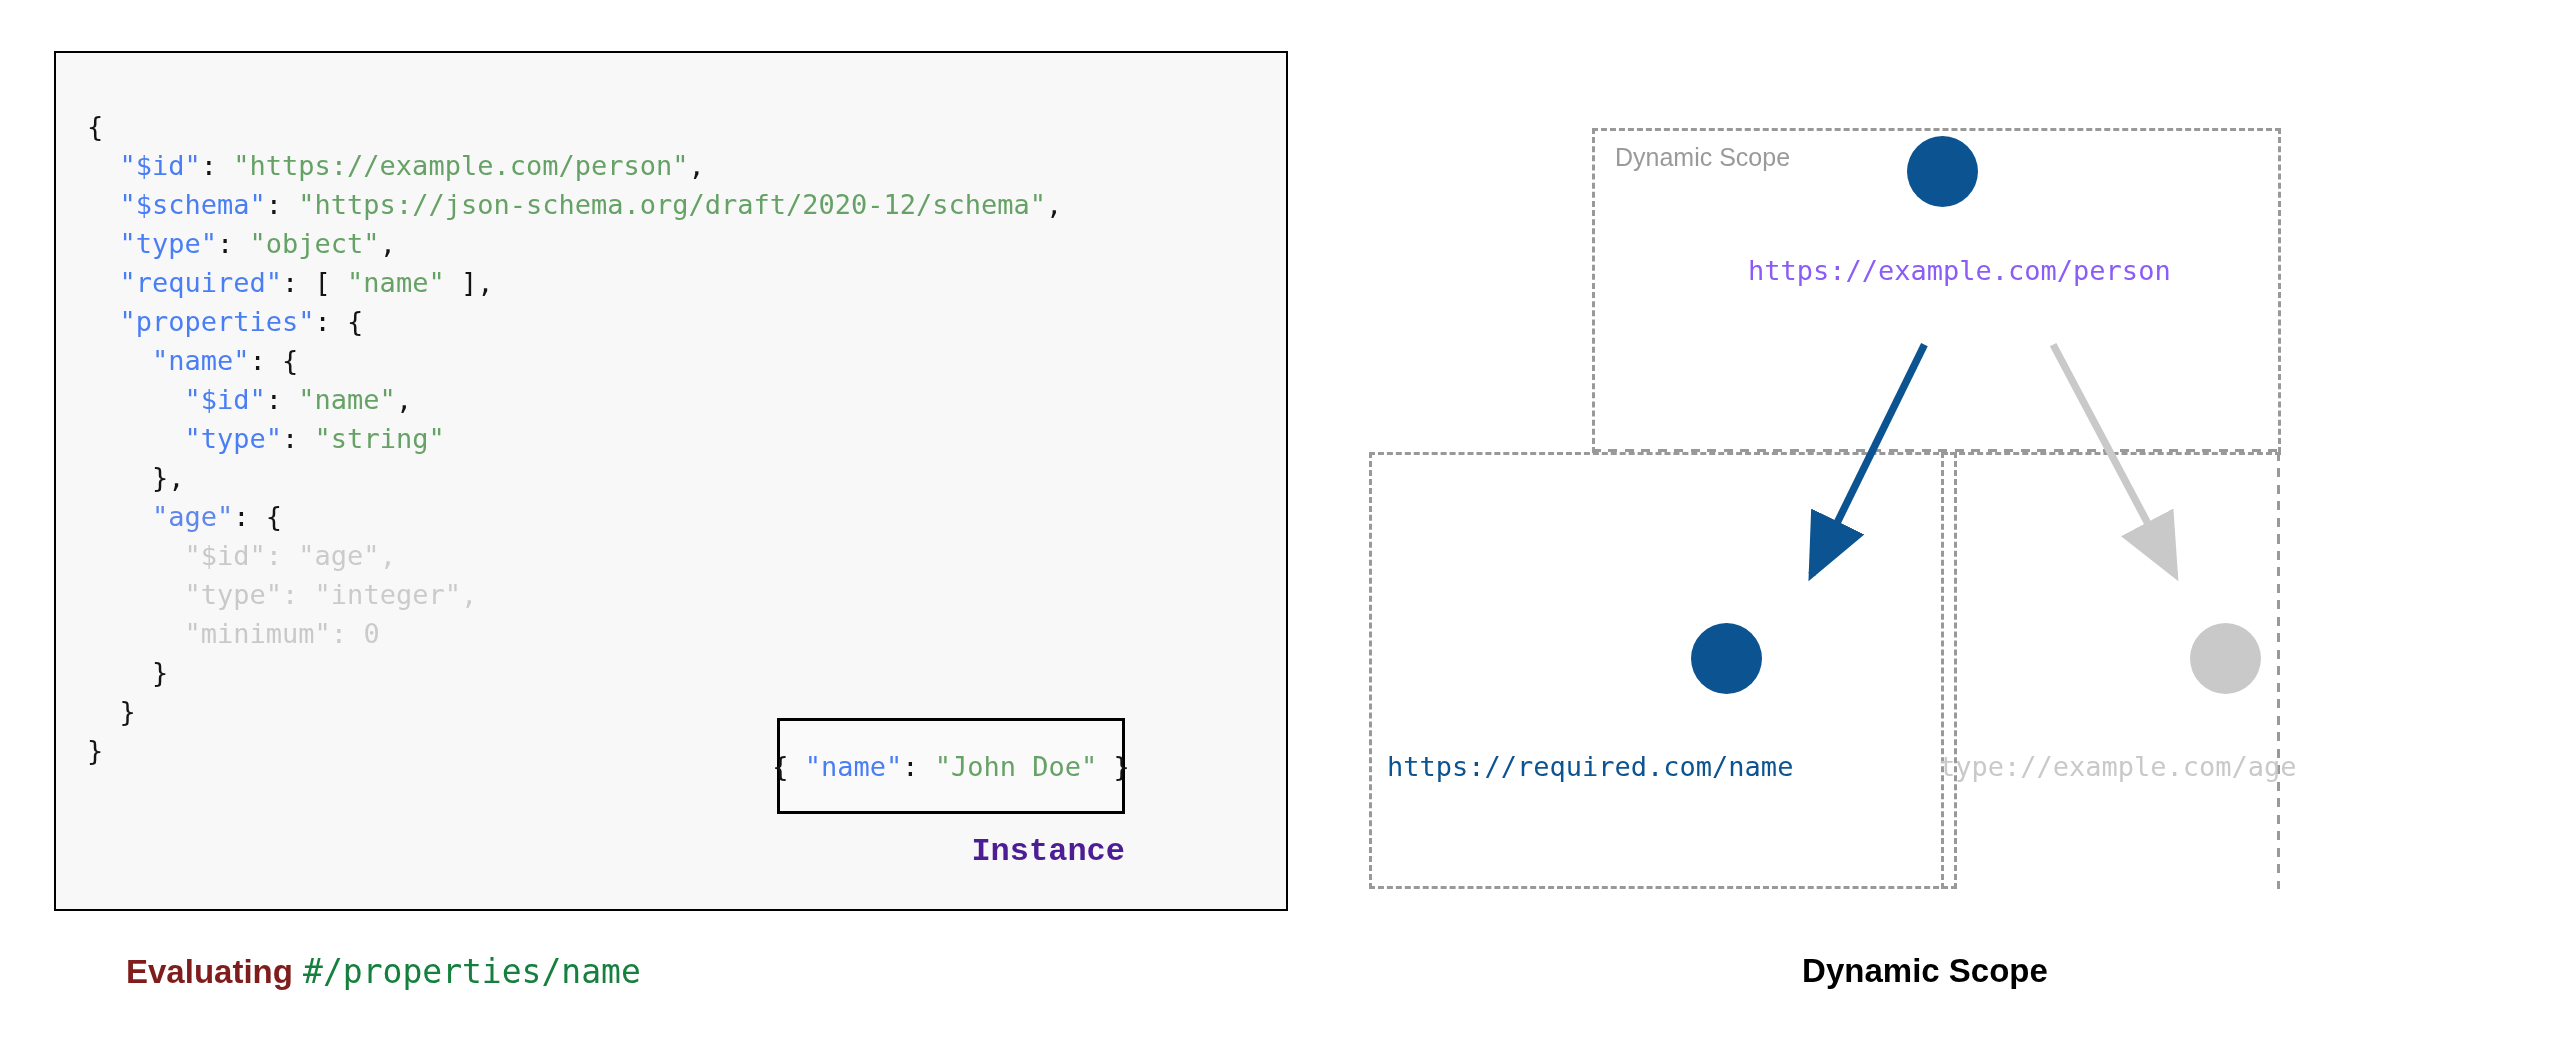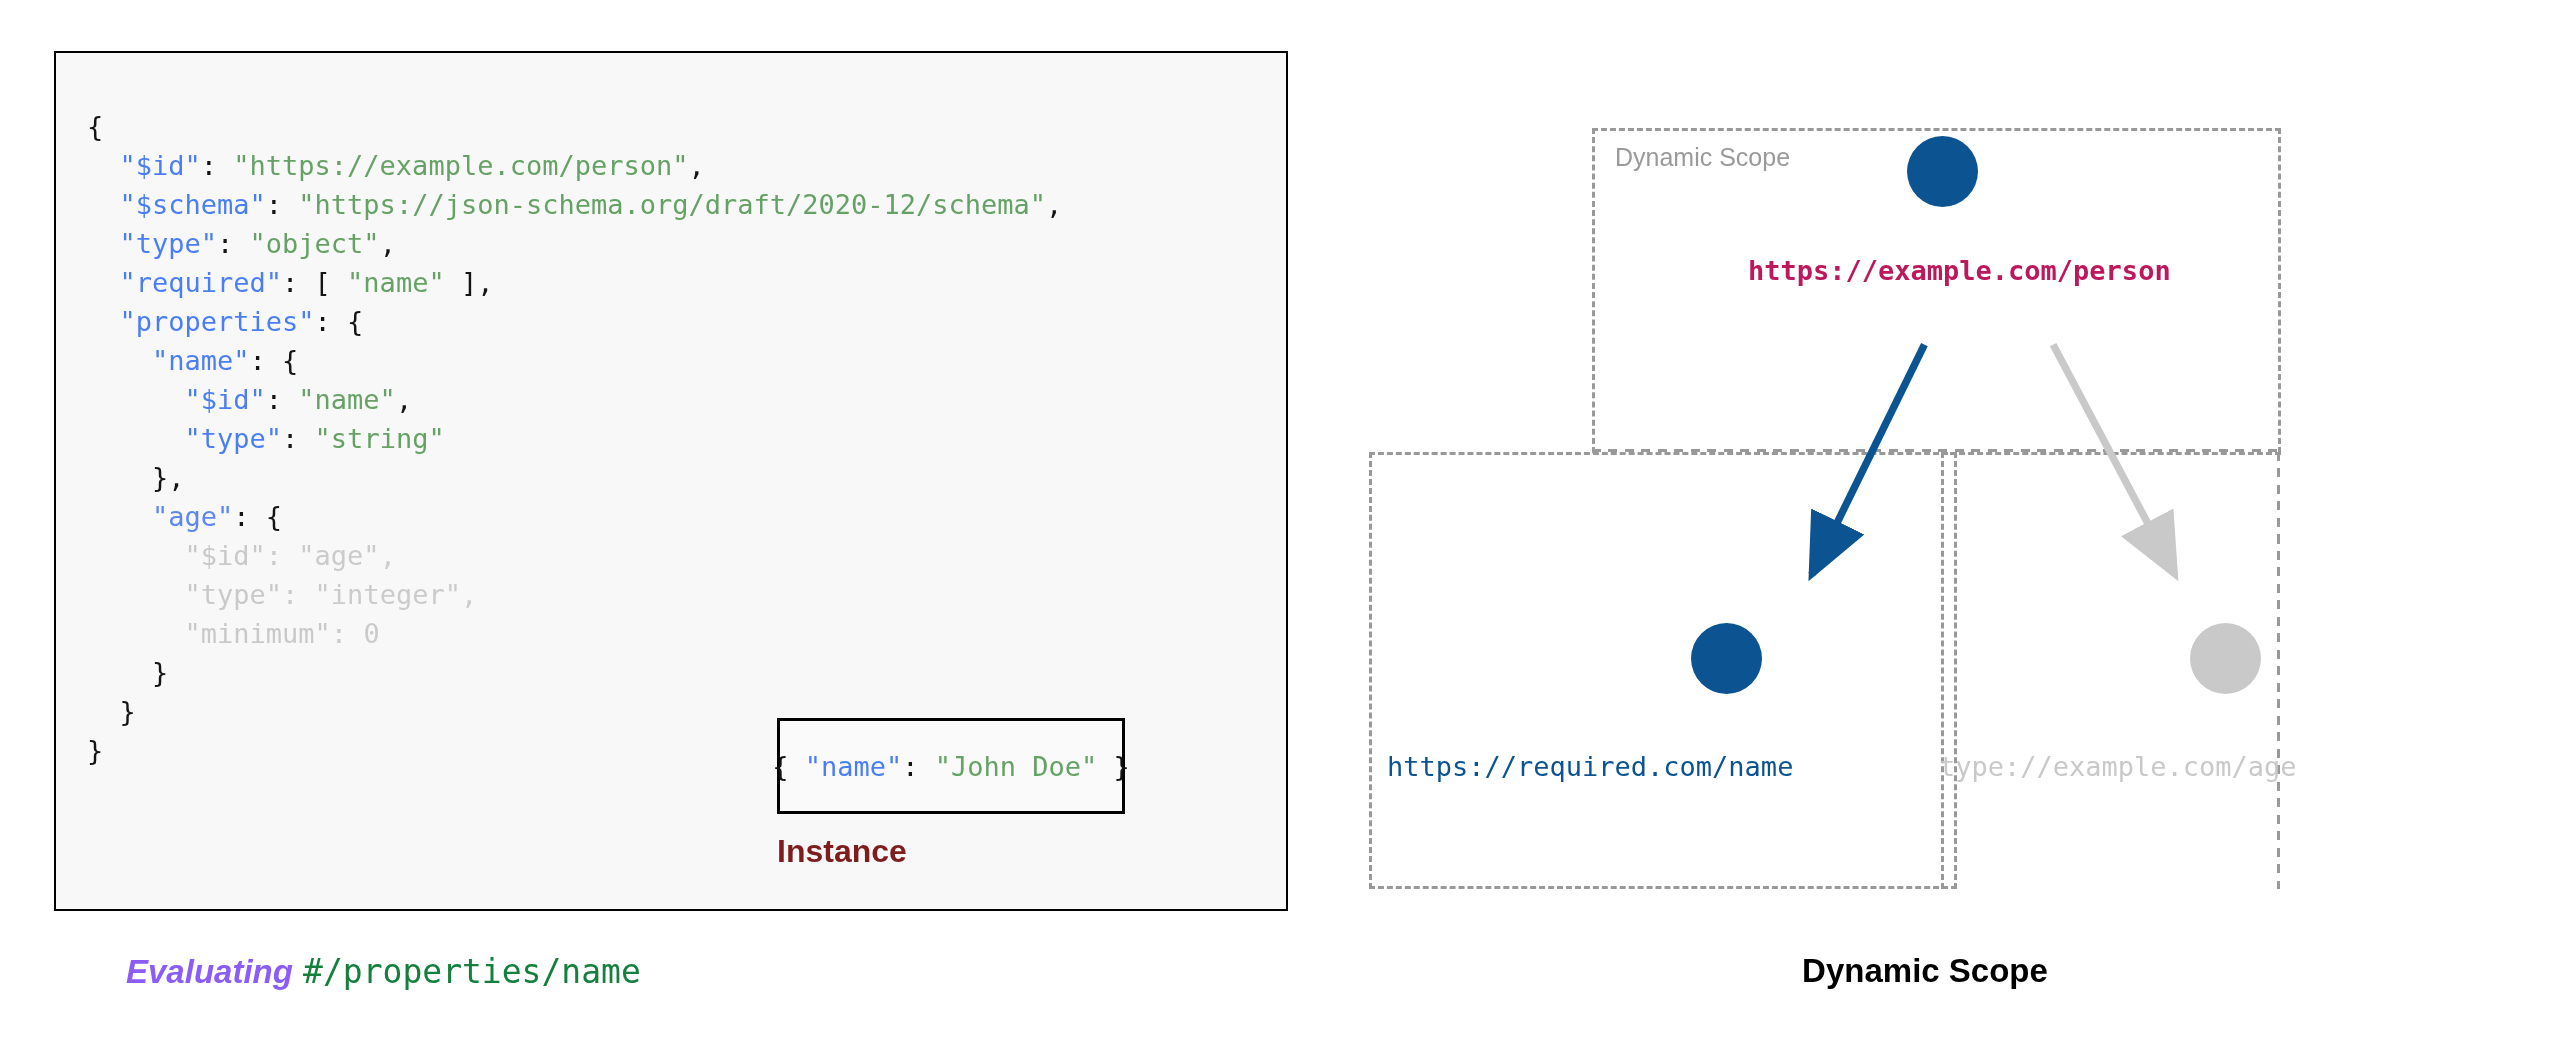--- a/index.html
+++ b/index.html
@@ -65,42 +65,41 @@
     font-family: "DejaVu Sans Mono", "Liberation Mono", monospace;
     font-size: 27px;
     white-space: pre;
     color: #141414;
   }
   #instance-caption {
     position: absolute;
     left: 721px;
     top: 780px;
     width: 348px;
-    text-align: left;
-    font-family: Liberation Sans, sans-serif;
+    text-align: right;
+    font-family: Liberation Mono, monospace;
     font-weight: bold;
     font-size: 32px;
-    color: #7f1d1d;
+    color: #4c1d95;
   }
 
   
   #left-caption {
     position: absolute;
     left: 126px;
     top: 952px;
     font-size: 0;
     white-space: nowrap;
   }
   #left-caption .cap-bold {
     font-family: "Liberation Sans", sans-serif;
     font-weight: bold;
     font-size: 33px;
-    color: #8b5cf6;
+    color: #7f1d1d;
     vertical-align: baseline;
-    font-style: italic;
   }
   #left-caption .cap-mono {
     font-family: "DejaVu Sans Mono", "Liberation Mono", monospace;
     font-size: 33px;
     color: #15803d;
     vertical-align: baseline;
     margin-left: 10.2px;
   }
 
   
@@ -182,21 +181,21 @@
   #node-person-circle { left: 580px; top: 51px;  background: #0B5391; }
   #node-name-circle   { left: 364px;  top: 538px; background: #0B5391; }
   #node-age-circle    { left: 863px; top: 538px; background: #c9c9c9; }
 
   .node-label {
     position: absolute;
     font-family: "DejaVu Sans Mono", "Liberation Mono", monospace;
     font-size: 27px;
     white-space: nowrap;
   }
-  #node-person-label { left: 421px;  top: 170px;  color: #be185d; font-weight: bold; }
+  #node-person-label { left: 421px;  top: 170px;  color: #8b5cf6; }
   #node-name-label   { left: 60px;  top: 666px; color: #0B5391; }
   #node-age-label    { left: 612px; top: 666px; color: #c9c9c9; }
 
   #edges {
     position: absolute;
     left: 0; top: 0;
     width: 1196px; height: 854px;
     overflow: visible;
   }
 </style>

